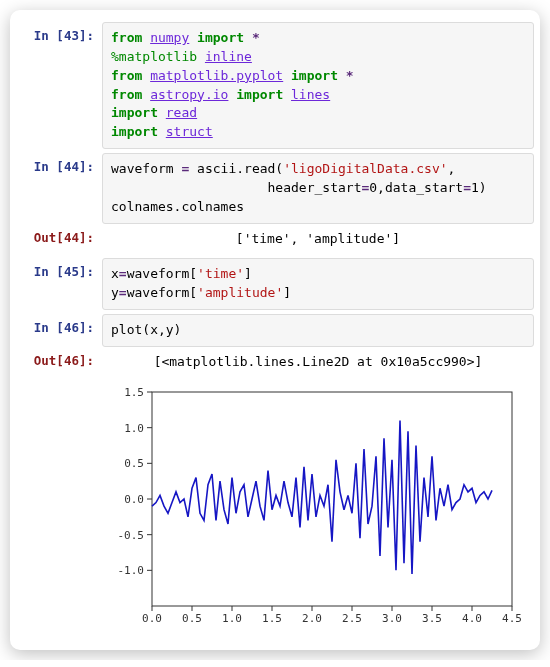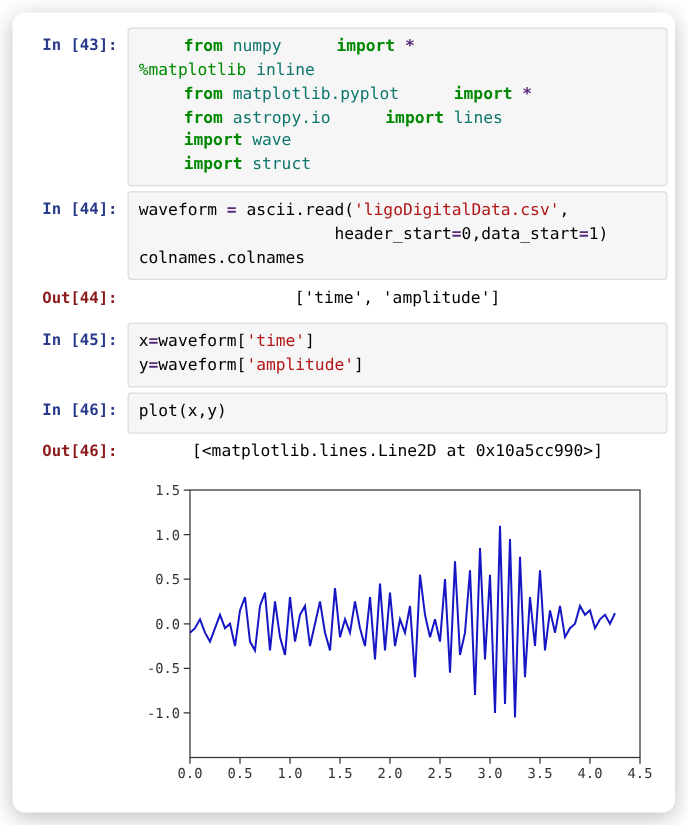--- a/index.html
+++ b/index.html
@@ -40,45 +40,45 @@
     white-space: pre;
     overflow: hidden;
   }
   .plain-area {
     flex: 1 1 auto;
     padding: 6px 8px;
     line-height: 1.45;
     white-space: pre;
     text-align: center;
   }
-  .tok-kw   { color: #008800; font-weight: bold; margin-left: 36px; }
+  .tok-kw   { color: #008800; font-weight: bold; }
   .tok-op   { color: #5a2a7a; font-weight: bold; }
   .tok-str  { color: #b21515; }
   .tok-name { color: #000; }
   .tok-magic{ color: #008800; }
-  .tok-mod  { color: #0f766e; }
+  .tok-mod  { color: #6d28d9; text-decoration: underline; }
   .chart-holder {
     padding: 4px 0 0 86px;
   }
   svg { display: block; }
   .axis-label { font-size: 11px; fill: #333; }
 </style>
 </head>
 <body>
 
 <div class="nbwrap">
 
   <div class="cell">
     <div class="row">
       <div class="prompt in">In [43]:</div>
       <div class="code-area"><span class="tok-kw">from</span>&nbsp;<span class="tok-mod">numpy</span>&nbsp;<span class="tok-kw">import</span>&nbsp;<span class="tok-op">*</span>
 <span class="tok-magic">%matplotlib</span>&nbsp;<span class="tok-mod">inline</span>
 <span class="tok-kw">from</span>&nbsp;<span class="tok-mod">matplotlib.pyplot</span>&nbsp;<span class="tok-kw">import</span>&nbsp;<span class="tok-op">*</span>
 <span class="tok-kw">from</span>&nbsp;<span class="tok-mod">astropy.io</span>&nbsp;<span class="tok-kw">import</span>&nbsp;<span class="tok-mod">lines</span>
-<span class="tok-kw">import</span>&nbsp;<span class="tok-mod">wave</span>
+<span class="tok-kw">import</span>&nbsp;<span class="tok-mod">read</span>
 <span class="tok-kw">import</span>&nbsp;<span class="tok-mod">struct</span></div>
     </div>
   </div>
 
   <div class="cell">
     <div class="row">
       <div class="prompt in">In [44]:</div>
       <div class="code-area"><span class="tok-name">waveform </span><span class="tok-op">=</span><span class="tok-name"> ascii.read(</span><span class="tok-str">'ligoDigitalData.csv'</span><span class="tok-name">,</span>
 <span class="tok-name">                    header_start</span><span class="tok-op">=</span><span class="tok-name">0,data_start</span><span class="tok-op">=</span><span class="tok-name">1)</span>
 <span class="tok-name">colnames.colnames</span></div>

